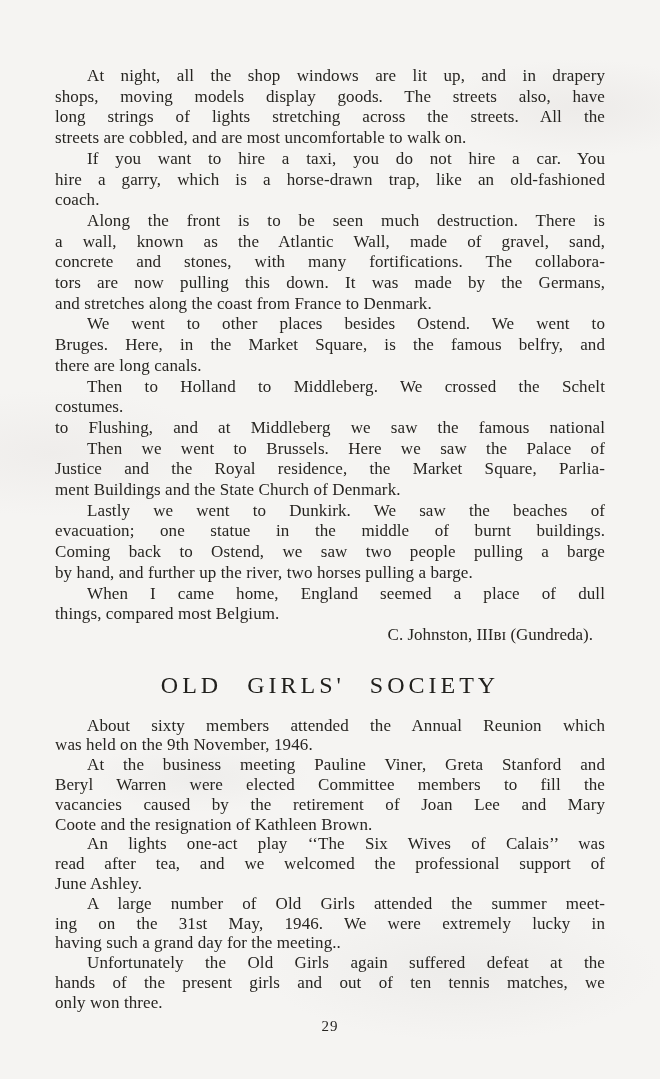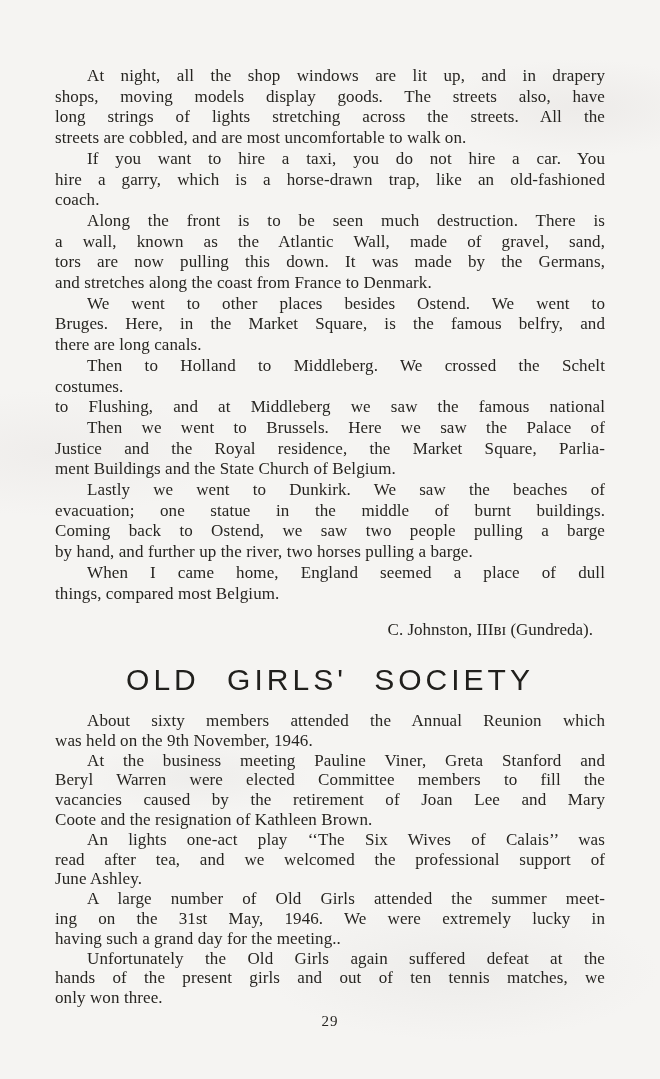--- a/index.html
+++ b/index.html
@@ -28,31 +28,31 @@
     line-height: 20.7px;
     text-align: justify;
     text-align-last: justify;
     white-space: nowrap;
     letter-spacing: 0.1px;
   }
   .line.lastline { text-align-last: left; white-space: normal; }
   .line.firstline { text-indent: 32px; }
   .society-body .line { line-height: 19.8px; }
   .signature {
-    margin: 16px 55px;
+    margin: 0 55px;
     font-size: 17px;
     line-height: 20.7px;
     text-align: right;
     padding-right: 12px;
   }
   .section-title {
     margin: 21px 55px 13px 55px;
-    font-family: Liberation Sans, sans-serif;
+    font-family: Liberation Serif, serif;
     font-weight: 400;
-    font-size: 30px;
+    font-size: 24px;
     line-height: 36px;
     letter-spacing: 4px;
     word-spacing: 15px;
     text-align: center;
     color: #21201d;
   }
   .page-number {
     margin-top: 5px;
     font-size: 15px;
     font-weight: 400;
@@ -73,37 +73,38 @@
         <div class="line lastline"><span>streets are cobbled, and are most uncomfortable to walk on.</span></div>
       </div>
       <div class="para">
         <div class="line firstline"><span>If you want to hire a taxi, you do not hire a car.  You</span></div>
         <div class="line"><span>hire a garry, which is a horse-drawn trap, like an old-fashioned</span></div>
         <div class="line lastline"><span>coach.</span></div>
       </div>
       <div class="para">
         <div class="line firstline"><span>Along the front is to be seen much destruction.  There is</span></div>
         <div class="line"><span>a wall, known as the Atlantic Wall, made of gravel, sand,</span></div>
+        <div class="line"><span>concrete and stones, with many fortifications.  The collabora-</span></div>
         <div class="line"><span>tors are now pulling this down.  It was made by the Germans,</span></div>
         <div class="line lastline"><span>and stretches along the coast from France to Denmark.</span></div>
       </div>
       <div class="para">
         <div class="line firstline"><span>We went to other places besides Ostend.  We went to</span></div>
         <div class="line"><span>Bruges.  Here, in the Market Square, is the famous belfry, and</span></div>
         <div class="line lastline"><span>there are long canals.</span></div>
       </div>
       <div class="para">
         <div class="line firstline"><span>Then to Holland to Middleberg.  We crossed the Schelt</span></div>
         <div class="line lastline"><span>costumes.</span></div>
         <div class="line"><span>to Flushing, and at Middleberg we saw the famous national</span></div>
       </div>
       <div class="para">
         <div class="line firstline"><span>Then we went to Brussels.  Here we saw the Palace of</span></div>
         <div class="line"><span>Justice and the Royal residence, the Market Square, Parlia-</span></div>
-        <div class="line lastline"><span>ment Buildings and the State Church of Belgium.</span></div>
+        <div class="line lastline"><span>ment Buildings and the State Church of Denmark.</span></div>
       </div>
       <div class="para">
         <div class="line firstline"><span>Lastly we went to Dunkirk.  We saw the beaches of</span></div>
         <div class="line"><span>evacuation; one statue in the middle of burnt buildings.</span></div>
         <div class="line"><span>Coming back to Ostend, we saw two people pulling a barge</span></div>
         <div class="line lastline"><span>by hand, and further up the river, two horses pulling a barge.</span></div>
       </div>
       <div class="para">
         <div class="line firstline"><span>When I came home, England seemed a place of dull</span></div>
         <div class="line lastline"><span>things, compared most Belgium.</span></div>

